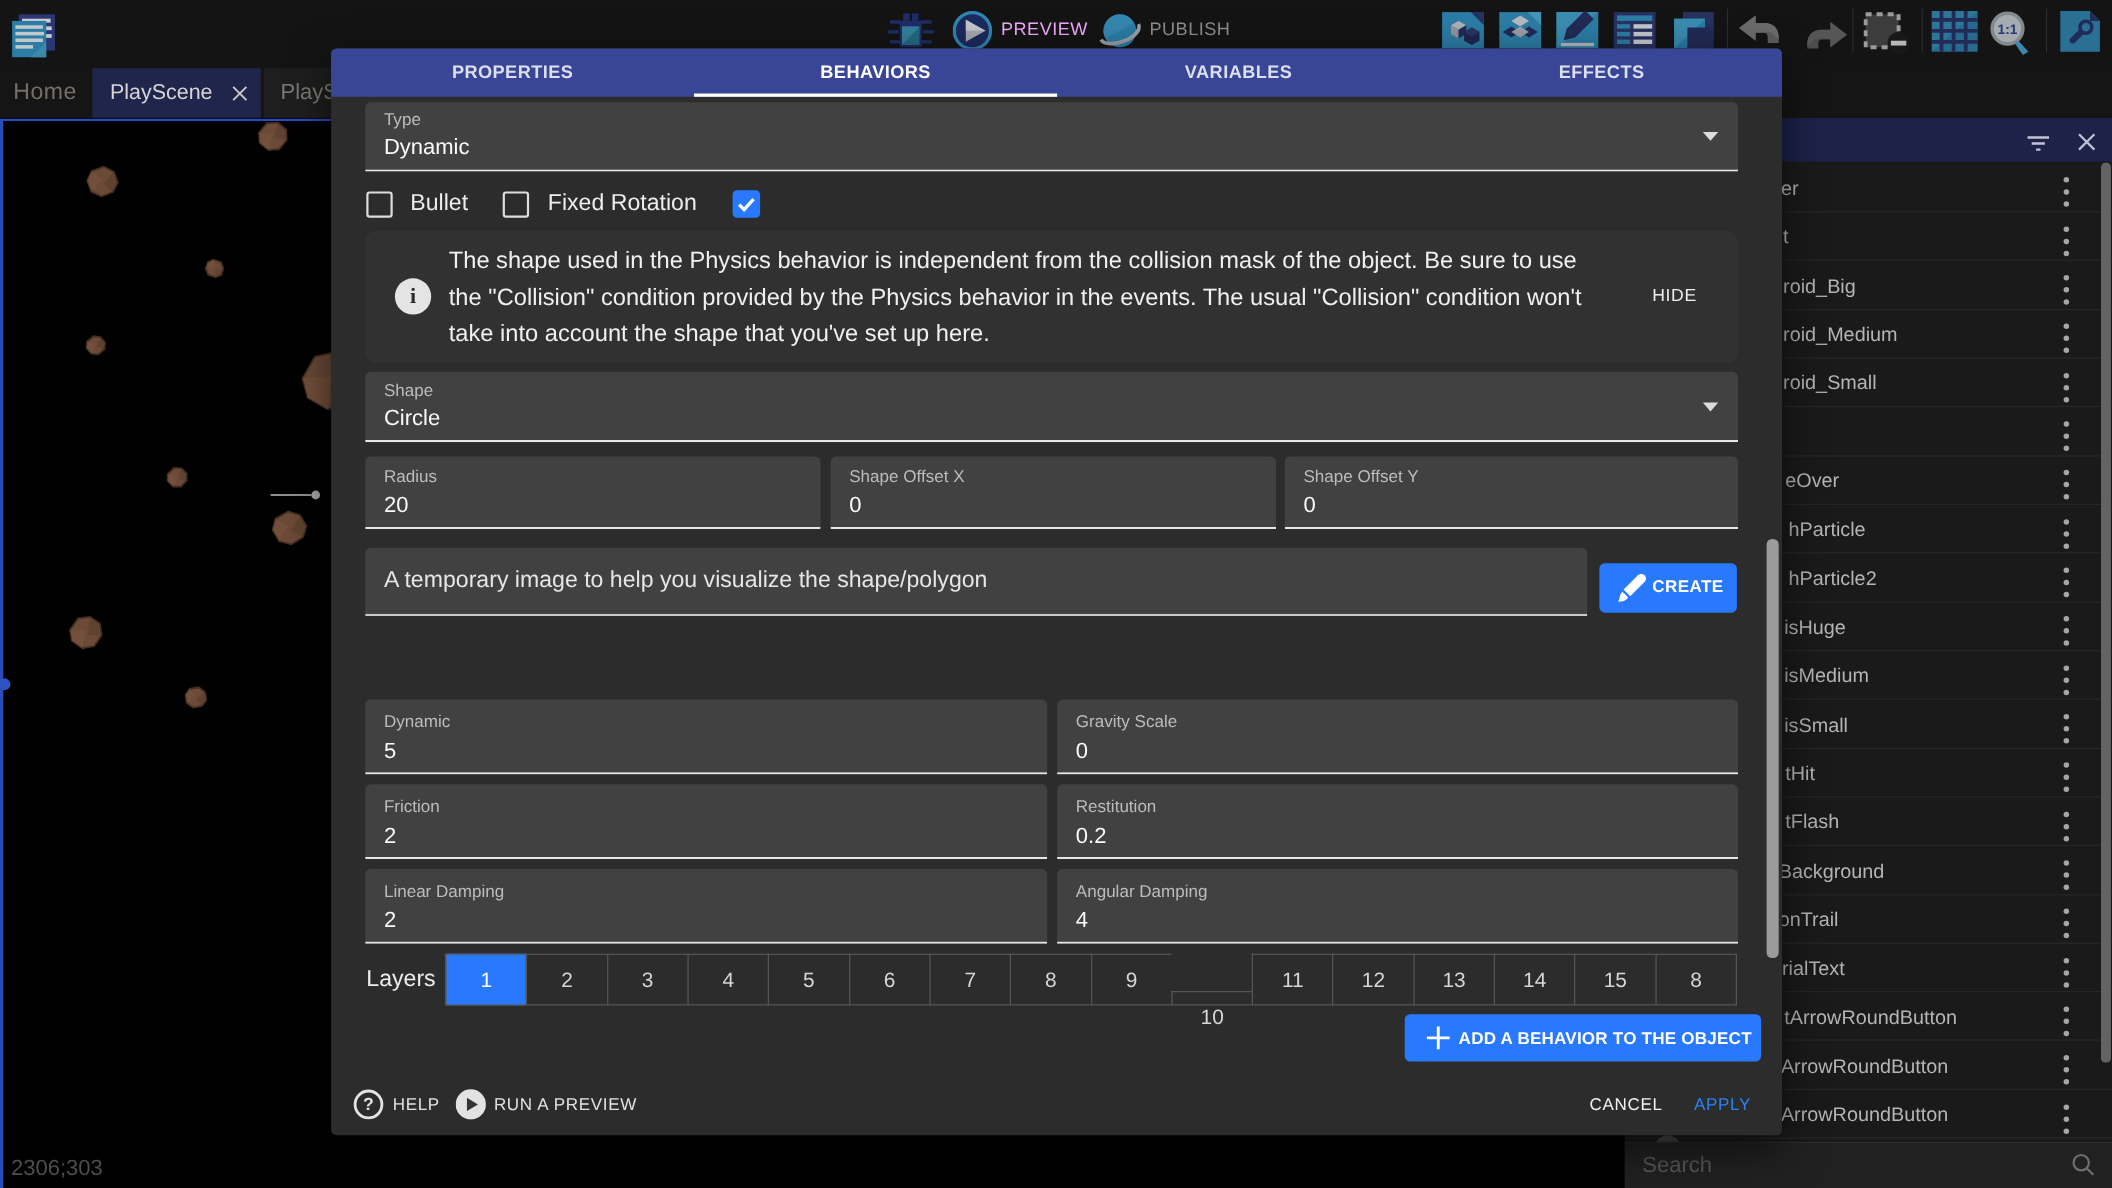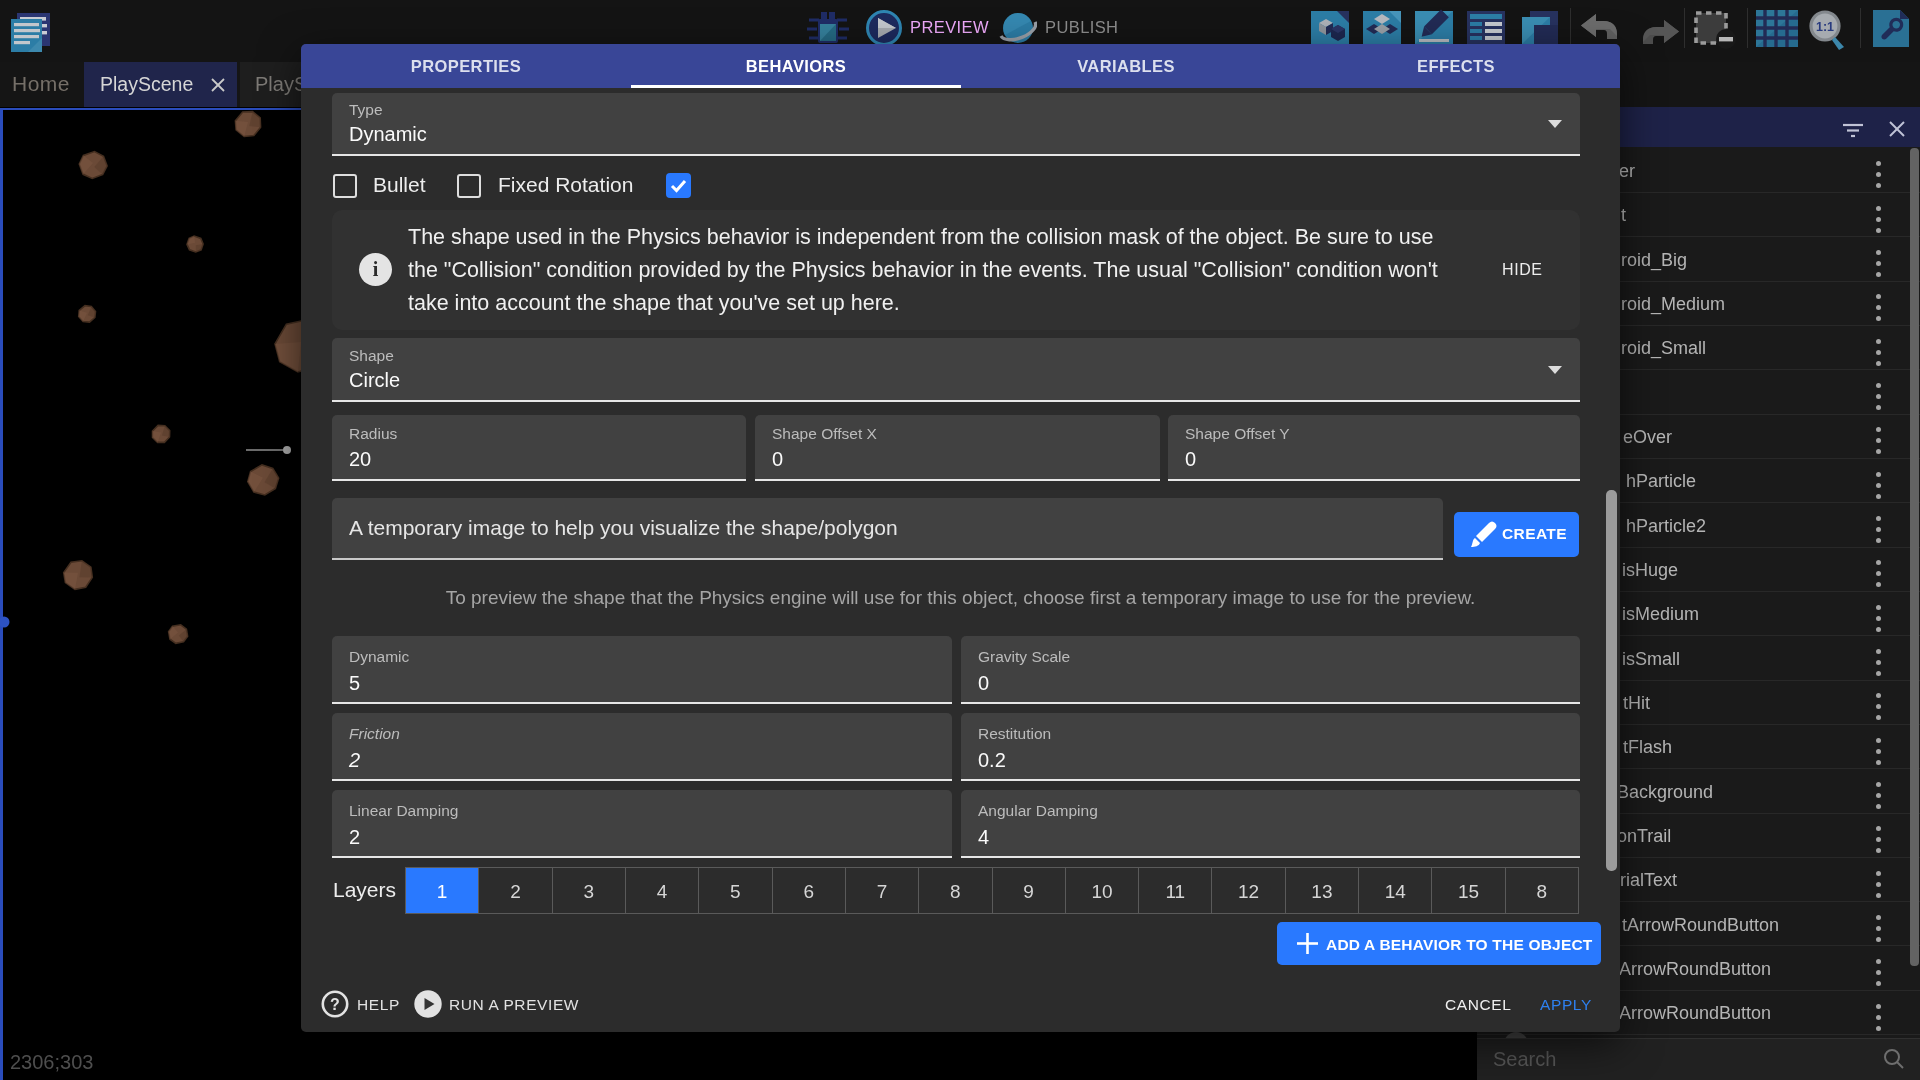--- a/index.html
+++ b/index.html
@@ -438,32 +438,31 @@
     <div class="abs" style="left:17px;top:18px;font-size:21px;color:#e6e6e6;">A temporary image to help you visualize the shape/polygon</div>
   </div>
   <div class="abs" style="left:1153px;top:468px;width:125px;height:45px;background:#2979ff;border-radius:5px;">
     <svg class="abs" style="left:14px;top:9px" width="30" height="28" viewBox="0 0 30 28">
       <path d="M27 2 C29 4 29 6 27 8 L14 21 L8 15 L21 2 C23 0 25 0 27 2 Z" fill="#fff"></path>
       <path d="M7 17 L12 22 C11 25 7 26 3 26 C5 23 4 19 7 17 Z" fill="#fff"></path>
     </svg>
     <div class="abs" style="left:48px;top:13px;font-size:15.5px;font-weight:600;color:#fff;letter-spacing:0.4px;">CREATE</div>
   </div>
 
-  <div class="abs" style="left:0;top:543px;width:1319px;text-align:center;font-size:19px;color:#a5a5a5;">To preview the shape that the Physics engine will use for this object, choose first a temporary image to use for the preview.</div>
 
   <div class="fld" style="left:31px;top:592px;width:620px;height:66px;">
     <div class="flbl" style="top:12px;">Dynamic</div>
     <div class="fval" style="top:36px;">5</div>
   </div>
   <div class="fld" style="left:660px;top:592px;width:619px;height:66px;">
     <div class="flbl" style="top:12px;">Gravity Scale</div>
     <div class="fval" style="top:36px;">0</div>
   </div>
 
-  <div class="fld" style="left:31px;top:669px;width:620px;height:66px;font-style:italic;">
+  <div class="fld" style="left:31px;top:669px;width:620px;height:66px;">
     <div class="flbl" style="top:12px;">Friction</div>
     <div class="fval" style="top:36px;">2</div>
   </div>
   <div class="fld" style="left:660px;top:669px;width:619px;height:66px;">
     <div class="flbl" style="top:12px;">Restitution</div>
     <div class="fval" style="top:36px;">0.2</div>
   </div>
 
   <div class="fld" style="left:31px;top:746px;width:620px;height:66px;">
     <div class="flbl" style="top:12px;">Linear Damping</div>
@@ -478,21 +477,21 @@
   <div class="abs" style="left:104px;top:823px;width:1174px;height:47px;display:flex;">
     <div class="num" style="flex:1;background:#2979ff;color:#fff;text-align:center;line-height:47px;border:1px solid #5a5a5a;border-right:none;">1</div>
     <div class="num" style="flex:1;text-align:center;line-height:47px;border:1px solid #5a5a5a;border-right:none;">2</div>
     <div class="num" style="flex:1;text-align:center;line-height:47px;border:1px solid #5a5a5a;border-right:none;">3</div>
     <div class="num" style="flex:1;text-align:center;line-height:47px;border:1px solid #5a5a5a;border-right:none;">4</div>
     <div class="num" style="flex:1;text-align:center;line-height:47px;border:1px solid #5a5a5a;border-right:none;">5</div>
     <div class="num" style="flex:1;text-align:center;line-height:47px;border:1px solid #5a5a5a;border-right:none;">6</div>
     <div class="num" style="flex:1;text-align:center;line-height:47px;border:1px solid #5a5a5a;border-right:none;">7</div>
     <div class="num" style="flex:1;text-align:center;line-height:47px;border:1px solid #5a5a5a;border-right:none;">8</div>
     <div class="num" style="flex:1;text-align:center;line-height:47px;border:1px solid #5a5a5a;border-right:none;">9</div>
-    <div class="num" style="flex:1;text-align:center;line-height:47px;border:1px solid #5a5a5a;border-right:none;">10</div>
+    <div class="num" style="flex:1;text-align:center;line-height:47px;border:1px solid #5a5a5a;border-right:none;margin-top:34px;">10</div>
     <div class="num" style="flex:1;text-align:center;line-height:47px;border:1px solid #5a5a5a;border-right:none;">11</div>
     <div class="num" style="flex:1;text-align:center;line-height:47px;border:1px solid #5a5a5a;border-right:none;">12</div>
     <div class="num" style="flex:1;text-align:center;line-height:47px;border:1px solid #5a5a5a;border-right:none;">13</div>
     <div class="num" style="flex:1;text-align:center;line-height:47px;border:1px solid #5a5a5a;border-right:none;">14</div>
     <div class="num" style="flex:1;text-align:center;line-height:47px;border:1px solid #5a5a5a;border-right:none;">15</div>
     <div class="num" style="flex:1;text-align:center;line-height:47px;border:1px solid #5a5a5a;">8</div>
   </div>
 
   <div class="abs" style="left:976px;top:878px;width:324px;height:43px;background:#2979ff;border-radius:5px;">
     <svg class="abs" style="left:20px;top:11px" width="21" height="21" viewBox="0 0 21 21">

